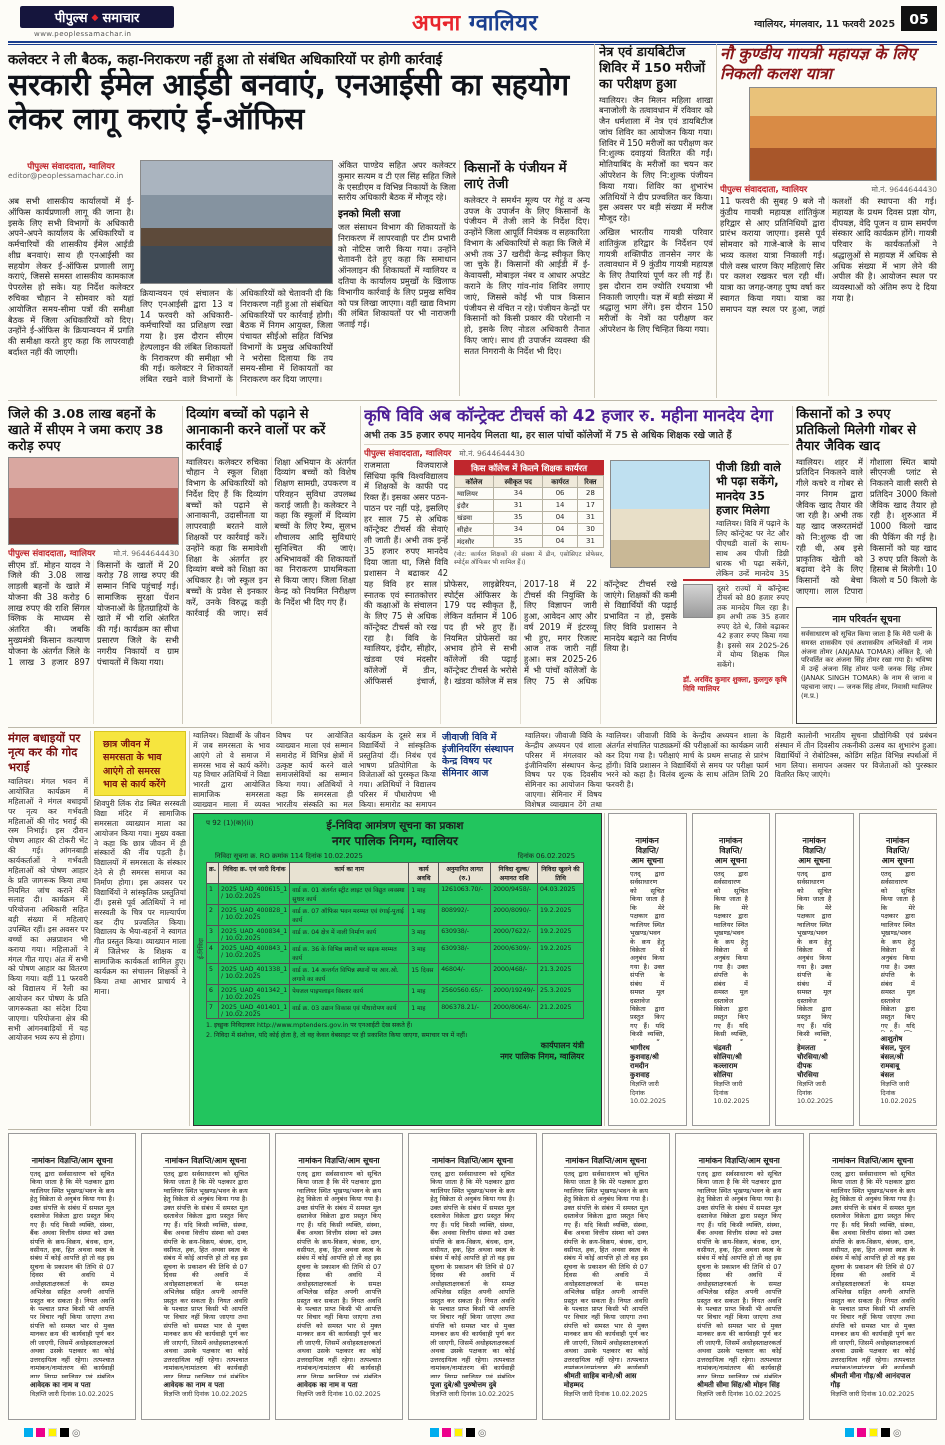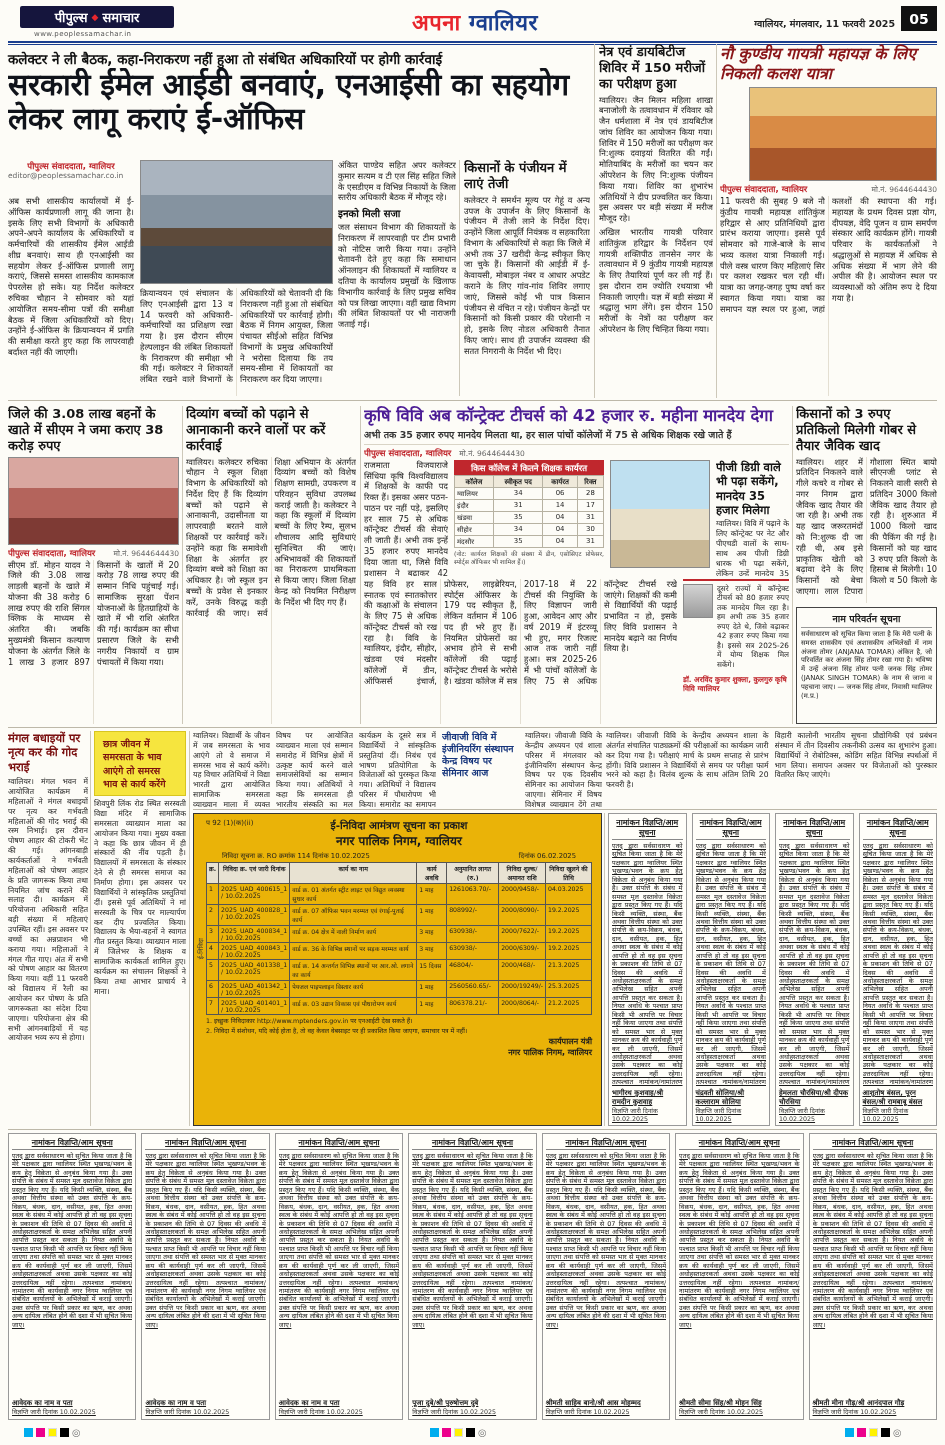--- a/index.html
+++ b/index.html
@@ -66,41 +66,41 @@
 
   
   .ybox { background:#f6e53e; border:1px solid #d8c520; padding:5px 8px; font-size:9.5px; font-weight:800; color:#7a1010; line-height:1.4; }
 
   
   .ncbox { border:1px solid #444; padding:4px; overflow:hidden; }
   .nctitle { font-size:9.5px; font-weight:800; text-align:center; border-bottom:1px solid #999; padding-bottom:2px; margin-bottom:2px; }
   .ncbody { font-size:6.8px; line-height:1.32; text-align:justify; }
 
   
-  .tender { border:1.5px solid #333; padding:4px 9px 4px 12px; overflow:hidden; background:#eab308; }
+  .tender { border:1.5px solid #333; padding:4px 17px 4px 12px; overflow:hidden; background:#22c55e; }
   .tvert { position:absolute; left:2px; top:40%; writing-mode:vertical-rl; transform:rotate(180deg); font-size:6.5px; color:#333; }
   .thead { display:flex; align-items:flex-start; }
   .tform { font-size:7px; width:70px; }
   .tcenter { flex:1; text-align:center; }
   .ttl1 { font-size:10.5px; font-weight:800; }
   .ttl2 { font-size:12px; font-weight:900; }
-  .tref { display:flex; justify-content:space-between; font-size:6.8px; margin:2px 16px; }
+  .tref { display:flex; justify-content:space-between; font-size:6.8px; margin:2px 9px; }
   .xtable { width:100%; border-collapse:collapse; font-size:6.2px; }
   .xtable th, .xtable td { border:1px solid #555; padding:1px 2px; vertical-align:top; }
   .xtable th { background:#e8e2d2; font-weight:800; text-align:center; }
   .xtable td { text-align:left; }
   .xtable th:nth-child(1){width:12px} .xtable th:nth-child(2){width:60px}
   .xtable th:nth-child(4){width:30px} .xtable th:nth-child(5){width:52px}
   .xtable th:nth-child(6){width:46px} .xtable th:nth-child(7){width:46px}
   .tnotes { font-size:6.3px; line-height:1.3; margin-top:2px; }
   .tsign { text-align:right; font-size:8px; font-weight:800; line-height:1.3; margin-top:2px; }
 
   
   .nrow { display:flex; gap:5px; align-items:stretch; overflow:hidden; }
-  .notice { flex:1; border:1px solid #999; padding:3px; display:flex; flex-direction:column; overflow:hidden; background:#fffef9;text-decoration:underline; }
+  .notice { flex:1; border:1px solid #999; padding:21px; display:flex; flex-direction:column; overflow:hidden; background:#fffef9; }
   .ntitle { font-size:7.8px; font-weight:800; text-align:center; border-bottom:1px solid #888; padding-bottom:2px; margin-bottom:2px; }
   .nbody { flex:1; font-size:6.5px; line-height:1.3; text-align:justify; overflow:hidden; }
   .nname { font-size:7px; font-weight:800; text-align:left; margin-top:2px; }
   .ndate { font-size:6.3px; color:#333; }
 
   
   .strip { display:flex; gap:6px; overflow:hidden; }
   .strip > div { flex:1; overflow:hidden; }
 
   

